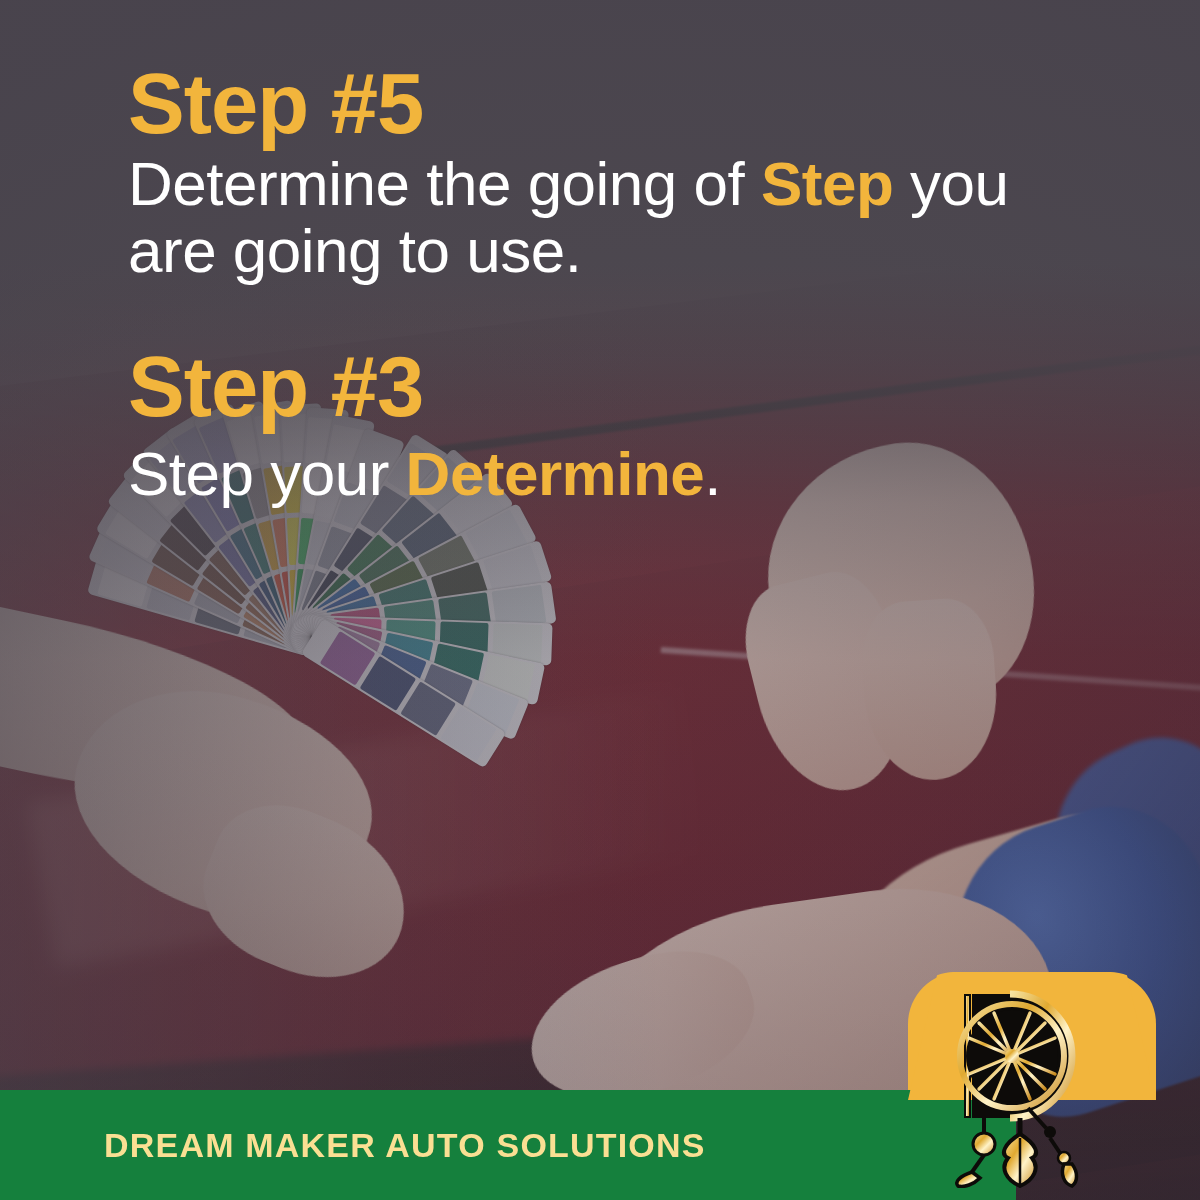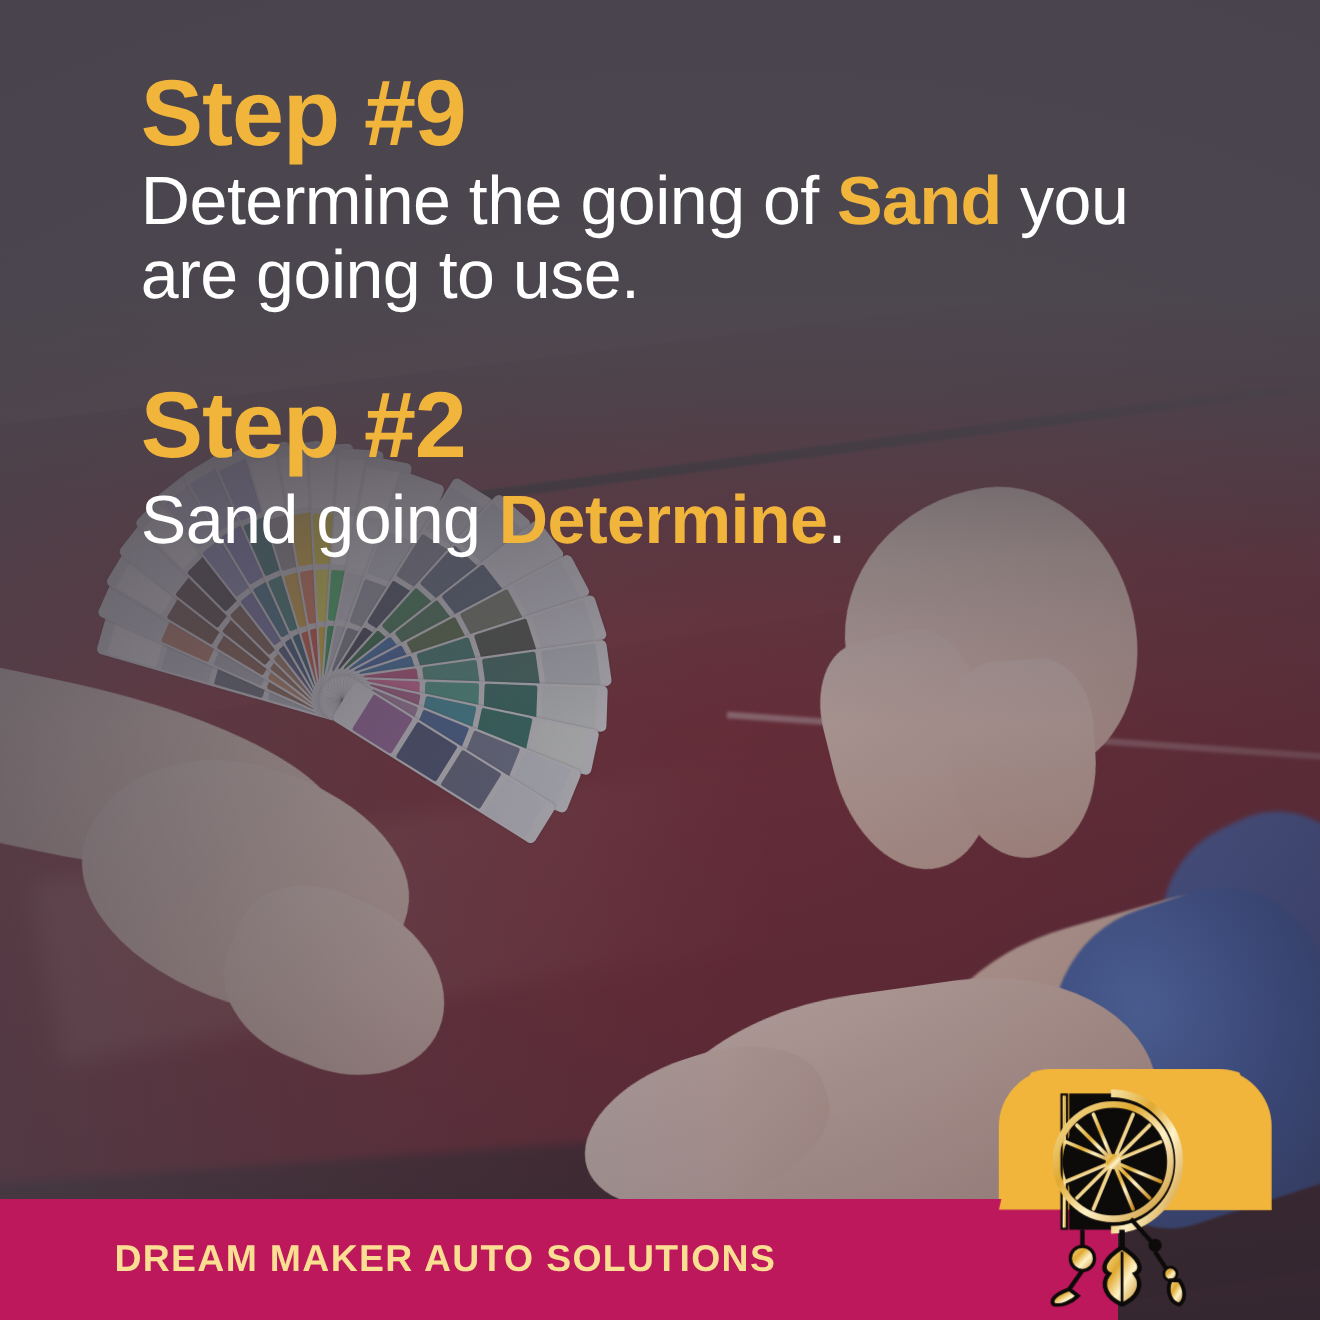--- a/index.html
+++ b/index.html
@@ -158,21 +158,21 @@
     border-radius:46px 46px 0 0;
     clip-path:polygon(12% 0%, 88% 0%, 100% 100%, 0% 100%);
   }
   .badge-round{
     position:absolute;left:908px;top:972px;width:248px;height:128px;z-index:13;
     background:#f2b53c;border-radius:52px 52px 0 0;
     transform:perspective(300px) rotateX(0deg);
   }
   .banner{
     position:absolute;left:0;bottom:0;width:1016px;height:110px;
-    background:#be185d;z-index:13;
+    background:#15803d;z-index:13;
   }
   .banner-text{
     position:absolute;left:104px;top:50%;transform:translateY(-50%);
     font-size:34px;font-weight:bold;letter-spacing:1.2px;color:#fadf93;
   }
   .logo{position:absolute;left:950px;top:988px;width:170px;height:200px;z-index:16;}
 </style>
 </head>
 <body>
 
@@ -350,27 +350,27 @@
     <div class="hand thumb-bottom"></div>
   </div>
 
   <div class="tint"></div>
   <div class="tint-left"></div>
   <div class="tint-purple"></div>
 
   <div class="copy">
 
     <div class="blk1">
-      <h1 class="step-head">Step #9</h1>
-      <p class="step-body"><span>Determine the going of </span><span class="hl">Sand</span><span> you are going to use.</span></p>
+      <h1 class="step-head">Step #5</h1>
+      <p class="step-body"><span>Determine the going of </span><span class="hl">Step</span><span> you are going to use.</span></p>
     </div>
 
     <div class="blk2">
-      <h1 class="step-head">Step #2</h1>
-      <p class="step-body"><span>Sand going </span><span class="hl">Determine</span><span>.</span></p>
+      <h1 class="step-head">Step #3</h1>
+      <p class="step-body"><span>Step your </span><span class="hl">Determine</span><span>.</span></p>
     </div>
 
   </div>
 
   <div class="badge-round"></div>
   <div class="badge"></div>
 
   <div class="logo">
     <svg viewBox="0 0 170 200" width="170" height="200" aria-hidden="true">
       <defs>

